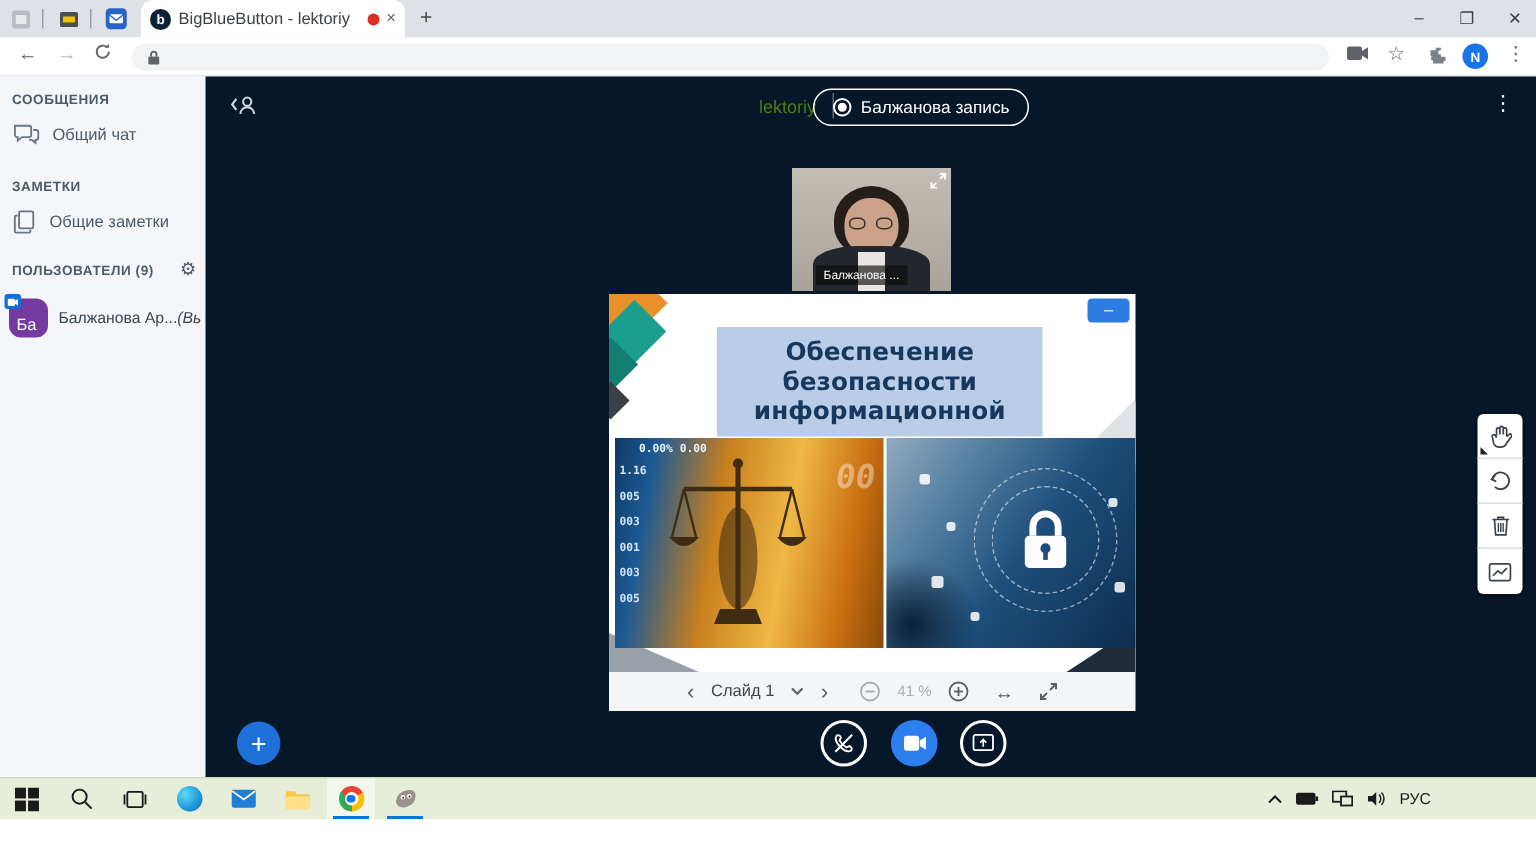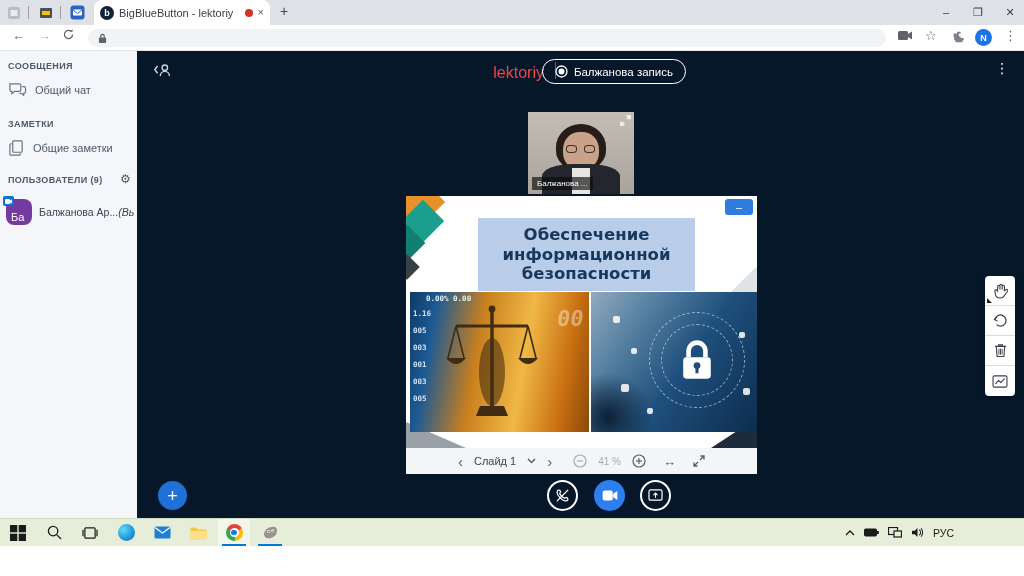--- a/index.html
+++ b/index.html
@@ -36,34 +36,34 @@
   .sb-item { position:absolute; left:8px; display:flex; align-items:center; gap:8px; color:#4e5a66; font-size:11px; }
   .gear { position:absolute; left:120px; font-size:12px; color:#4e5a66; line-height:1; }
   .user-row { position:absolute; left:6px; top:148px; display:flex; align-items:center; gap:7px; width:128px; }
   .user-avatar { position:relative; width:26px; height:26px; border-radius:8px; background:#743aa0; color:#fff; font-size:11px; display:flex; align-items:flex-end; justify-content:flex-start; padding:2px 0 2px 5px; flex:0 0 auto; }
   .cam-badge { position:absolute; left:-3px; top:-3px; width:11px; height:10px; border-radius:2px; background:#0f70d7; display:flex; align-items:center; justify-content:center; }
   .user-name { font-size:10.5px; color:#3b4650; white-space:nowrap; overflow:hidden; }
   .you-tag { font-style:italic; }
 
   
   .bbb-header { position:absolute; left:0; top:0; width:887px; height:40px; }
-  .hdr-title { position:absolute; top:13px; right:480px; color:#ef4444; font-size:16px; }
+  .hdr-title { position:absolute; top:13px; right:480px; color:#4d7c0f; font-size:12px; }
   .hdr-sep { position:absolute; top:11px; right:468px; width:1px; height:17px; background:rgba(255,255,255,.35); }
   .rec-pill { position:absolute; top:8px; right:338px; height:25px; border:1.5px solid #fff; border-radius:13px; display:flex; align-items:center; gap:6px; padding:0 12px; color:#fff; font-size:11.5px; }
   .kebab { position:absolute; right:15px; top:9px; color:#fff; font-size:14px; letter-spacing:0; }
 
   
   .webcam { position:absolute; left:391px; top:61px; width:106px; height:82px; background:#101b28; }
   .webcam-video { position:absolute; inset:0; background:linear-gradient(180deg,#c3bdb5 0%,#b5afa7 55%,#a9a39b 100%); overflow:hidden; }
   .wc-hair { position:absolute; left:28px; top:12px; width:50px; height:46px; border-radius:50% 50% 42% 42%; background:#241d19; }
   .wc-face { position:absolute; left:35px; top:20px; width:36px; height:38px; border-radius:46%; background:#caa189; }
   .wc-glass { position:absolute; top:33px; width:11px; height:8px; border:1px solid #3a332c; border-radius:40%; }
   .wc-body { position:absolute; left:14px; top:52px; width:78px; height:30px; border-radius:40% 40% 0 0; background:#23262c; }
   .wc-shirt { position:absolute; left:44px; top:56px; width:18px; height:26px; background:#e8e6e2; }
-  .wc-label { position:absolute; left:4px; bottom:4px; background:rgba(10,10,10,.65); color:#fff; font-size:8px; padding:2px 5px;margin-top:44px; }
+  .wc-label { position:absolute; left:16px; bottom:4px; background:rgba(10,10,10,.65); color:#fff; font-size:8px; padding:2px 5px;margin-top:44px; }
   .wc-expand { position:absolute; right:3px; top:3px; }
 
   
   .pres { position:absolute; left:269px; top:145px; width:351px; height:278px; }
   .slide { position:absolute; left:0; top:0; width:351px; height:252px; background:#fff; overflow:hidden; }
   .deco { position:absolute; }
   .slide-min { position:absolute; right:4px; top:3px; width:28px; height:16px; background:#2f7ce0; border-radius:3px; color:#fff; font-size:11px; display:flex; align-items:center; justify-content:center; line-height:1; }
   .slide-titlebox { position:absolute; left:72px; top:22px; width:217px; height:73px; background:#b9cde9; display:flex; flex-direction:column; align-items:center; justify-content:center; }
   .slide-titlebox div { font-family:"DejaVu Sans", sans-serif; font-weight:bold; color:#17375d; font-size:16.5px; line-height:1.18; }
   .img-row { position:absolute; left:4px; top:96px; height:140px; }
@@ -261,22 +261,22 @@
           <div class="deco" style="right:-16px; top:78px; width:34px; height:34px; background:#dfe3e8; transform:rotate(45deg)"></div>
           <div class="deco" style="right:-14px; top:118px; width:30px; height:30px; background:#18a08f; transform:rotate(45deg)"></div>
           <div class="deco" style="right:-16px; top:150px; width:34px; height:34px; background:#e8912a; transform:rotate(45deg)"></div>
           <div class="deco" style="left:0; bottom:0; width:60px; height:26px; background:#9aa0a8; clip-path:polygon(0 100%, 0 0, 100% 100%)"></div>
           <div class="deco" style="right:0; bottom:0; width:46px; height:30px; background:#1d2b3a; clip-path:polygon(100% 0, 100% 100%, 0 100%)"></div>
 
           <div class="slide-min">–</div>
 
           <div class="slide-titlebox">
             <div>Обеспечение</div>
+            <div>безопасности</div>
             <div>информационной</div>
-            <div>безопасности</div>
           </div>
 
           <div class="img-row">
 
             <div class="img-left">
               <div class="num-top">0.00% 0.00</div>
               <div class="num-col">
                 <div>1.16</div>
                 <div>005</div>
                 <div>003</div>

